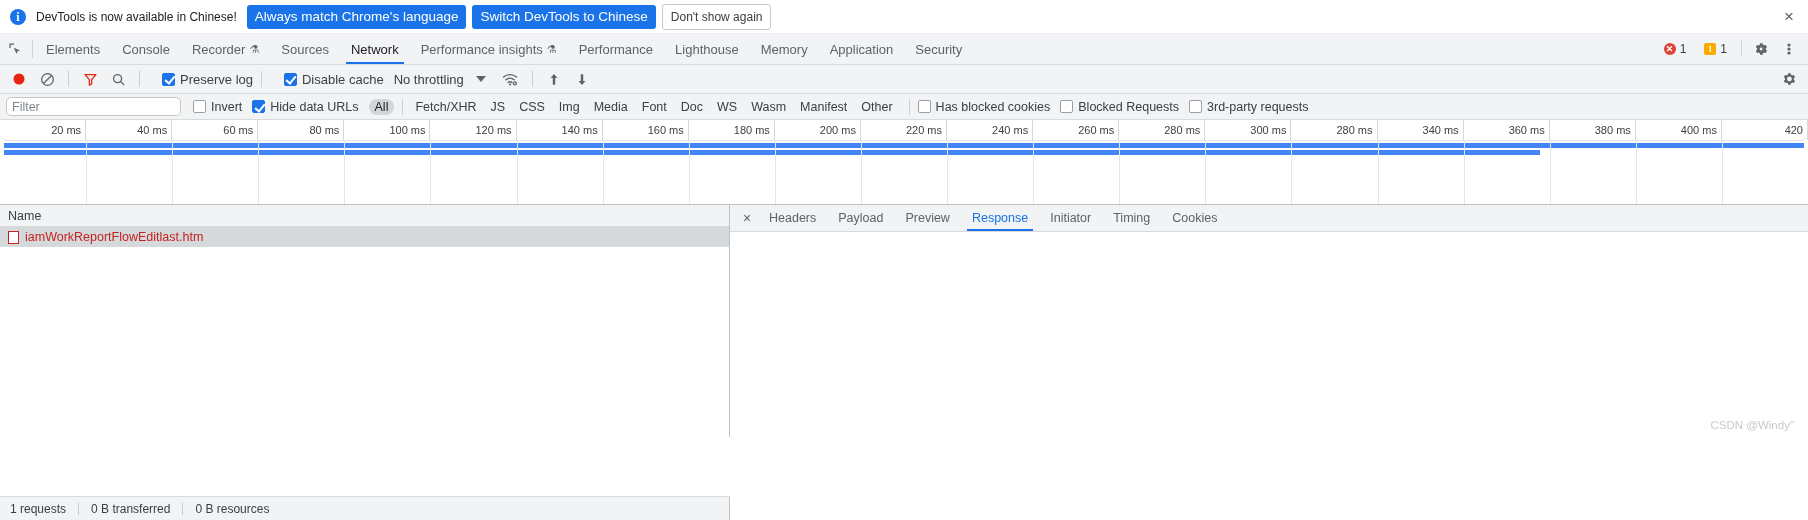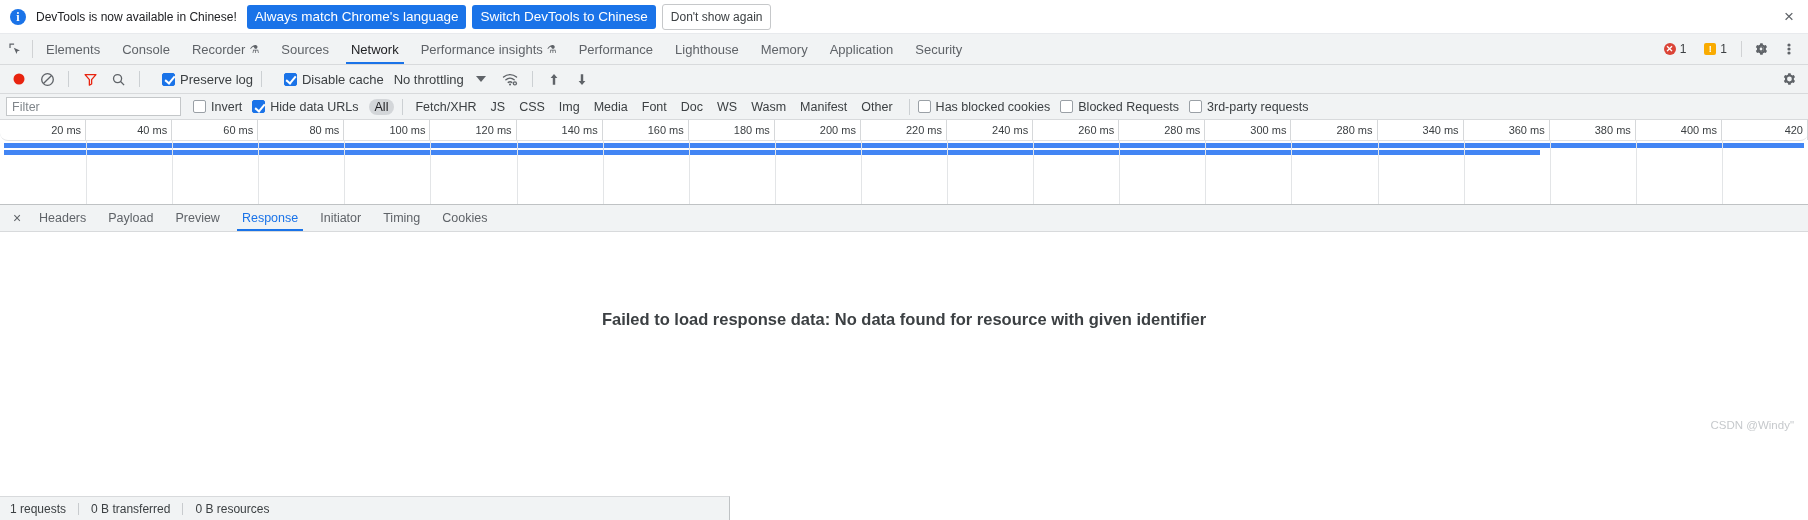--- a/index.html
+++ b/index.html
@@ -101,21 +101,21 @@
   .throttle-label { font-size: 13px; color: #3c4043; margin-left: 8px; white-space: nowrap; }
   .caret { width: 0; height: 0; border-left: 5px solid transparent; border-right: 5px solid transparent; border-top: 6px solid #5f6368; margin: 0 10px; cursor: pointer; }
   .toolbar-spacer { flex: 1; }
 
   
   .filterbar {
     height: 26px; background: #f1f3f4; display: flex; align-items: center;
     padding: 0 6px; border-bottom: 1px solid #d8dadc; gap: 0;
   }
   .filter-input {
-    width: 175px; height: 19px; border: 1px solid #c4c7c9; border-radius: 0;
+    width: 175px; height: 19px; border: 1px solid #c4c7c9; border-radius: 5px;
     background: #fff; font-size: 12.5px; color: #3c4043; padding: 0 5px;
     font-family: "Liberation Sans", sans-serif; outline: none; margin-right: 6px;
   }
   .filter-input::placeholder { color: #80868b; }
   .fcb { display: flex; align-items: center; gap: 5px; font-size: 12.5px; color: #3c4043; cursor: pointer; white-space: nowrap; margin-right: 10px; }
   .ftype {
     font-size: 12.5px; color: #3c4043; padding: 1px 6px; border-radius: 9px;
     cursor: pointer; white-space: nowrap; margin-right: 2px;
   }
   .ftype.sel { background: #d3d6d9; color: #202124; }
@@ -415,34 +415,42 @@
         <div class="gridline" style="left: 71.4286%;"></div>
         <div class="gridline" style="left: 76.1905%;"></div>
         <div class="gridline" style="left: 80.9524%;"></div>
         <div class="gridline" style="left: 85.7143%;"></div>
         <div class="gridline" style="left: 90.4762%;"></div>
         <div class="gridline" style="left: 95.2381%;"></div>
       </div>
   </div>
 
   <div class="panes">
+    <div class="left-pane">
+      <div class="name-header">Name</div>
+      <div class="req-list">
+        <div class="req-row">
+          <span class="req-icon"></span>
+          <span class="req-name">iamWorkReportFlowEditlast.htm</span>
+        </div>
+      </div>
+    </div>
 
     <div class="right-pane">
       <div class="rp-tabs">
         <div class="rp-close">×</div>
         <div class="rp-tab">Headers</div>
         <div class="rp-tab">Payload</div>
         <div class="rp-tab">Preview</div>
         <div class="rp-tab active">Response</div>
         <div class="rp-tab">Initiator</div>
         <div class="rp-tab">Timing</div>
         <div class="rp-tab">Cookies</div>
       </div>
       <div class="rp-body">
-        <div class="rp-error">Failed to load response data: No data found for resource with given identifier</div>
         <div class="watermark">CSDN @Windy"</div>
       </div>
     </div>
   </div>
 
   <div class="statusbar">
     <span class="status-item">1 requests</span>
     <span class="status-sep"></span>
     <span class="status-item">0 B transferred</span>
     <span class="status-sep"></span>

